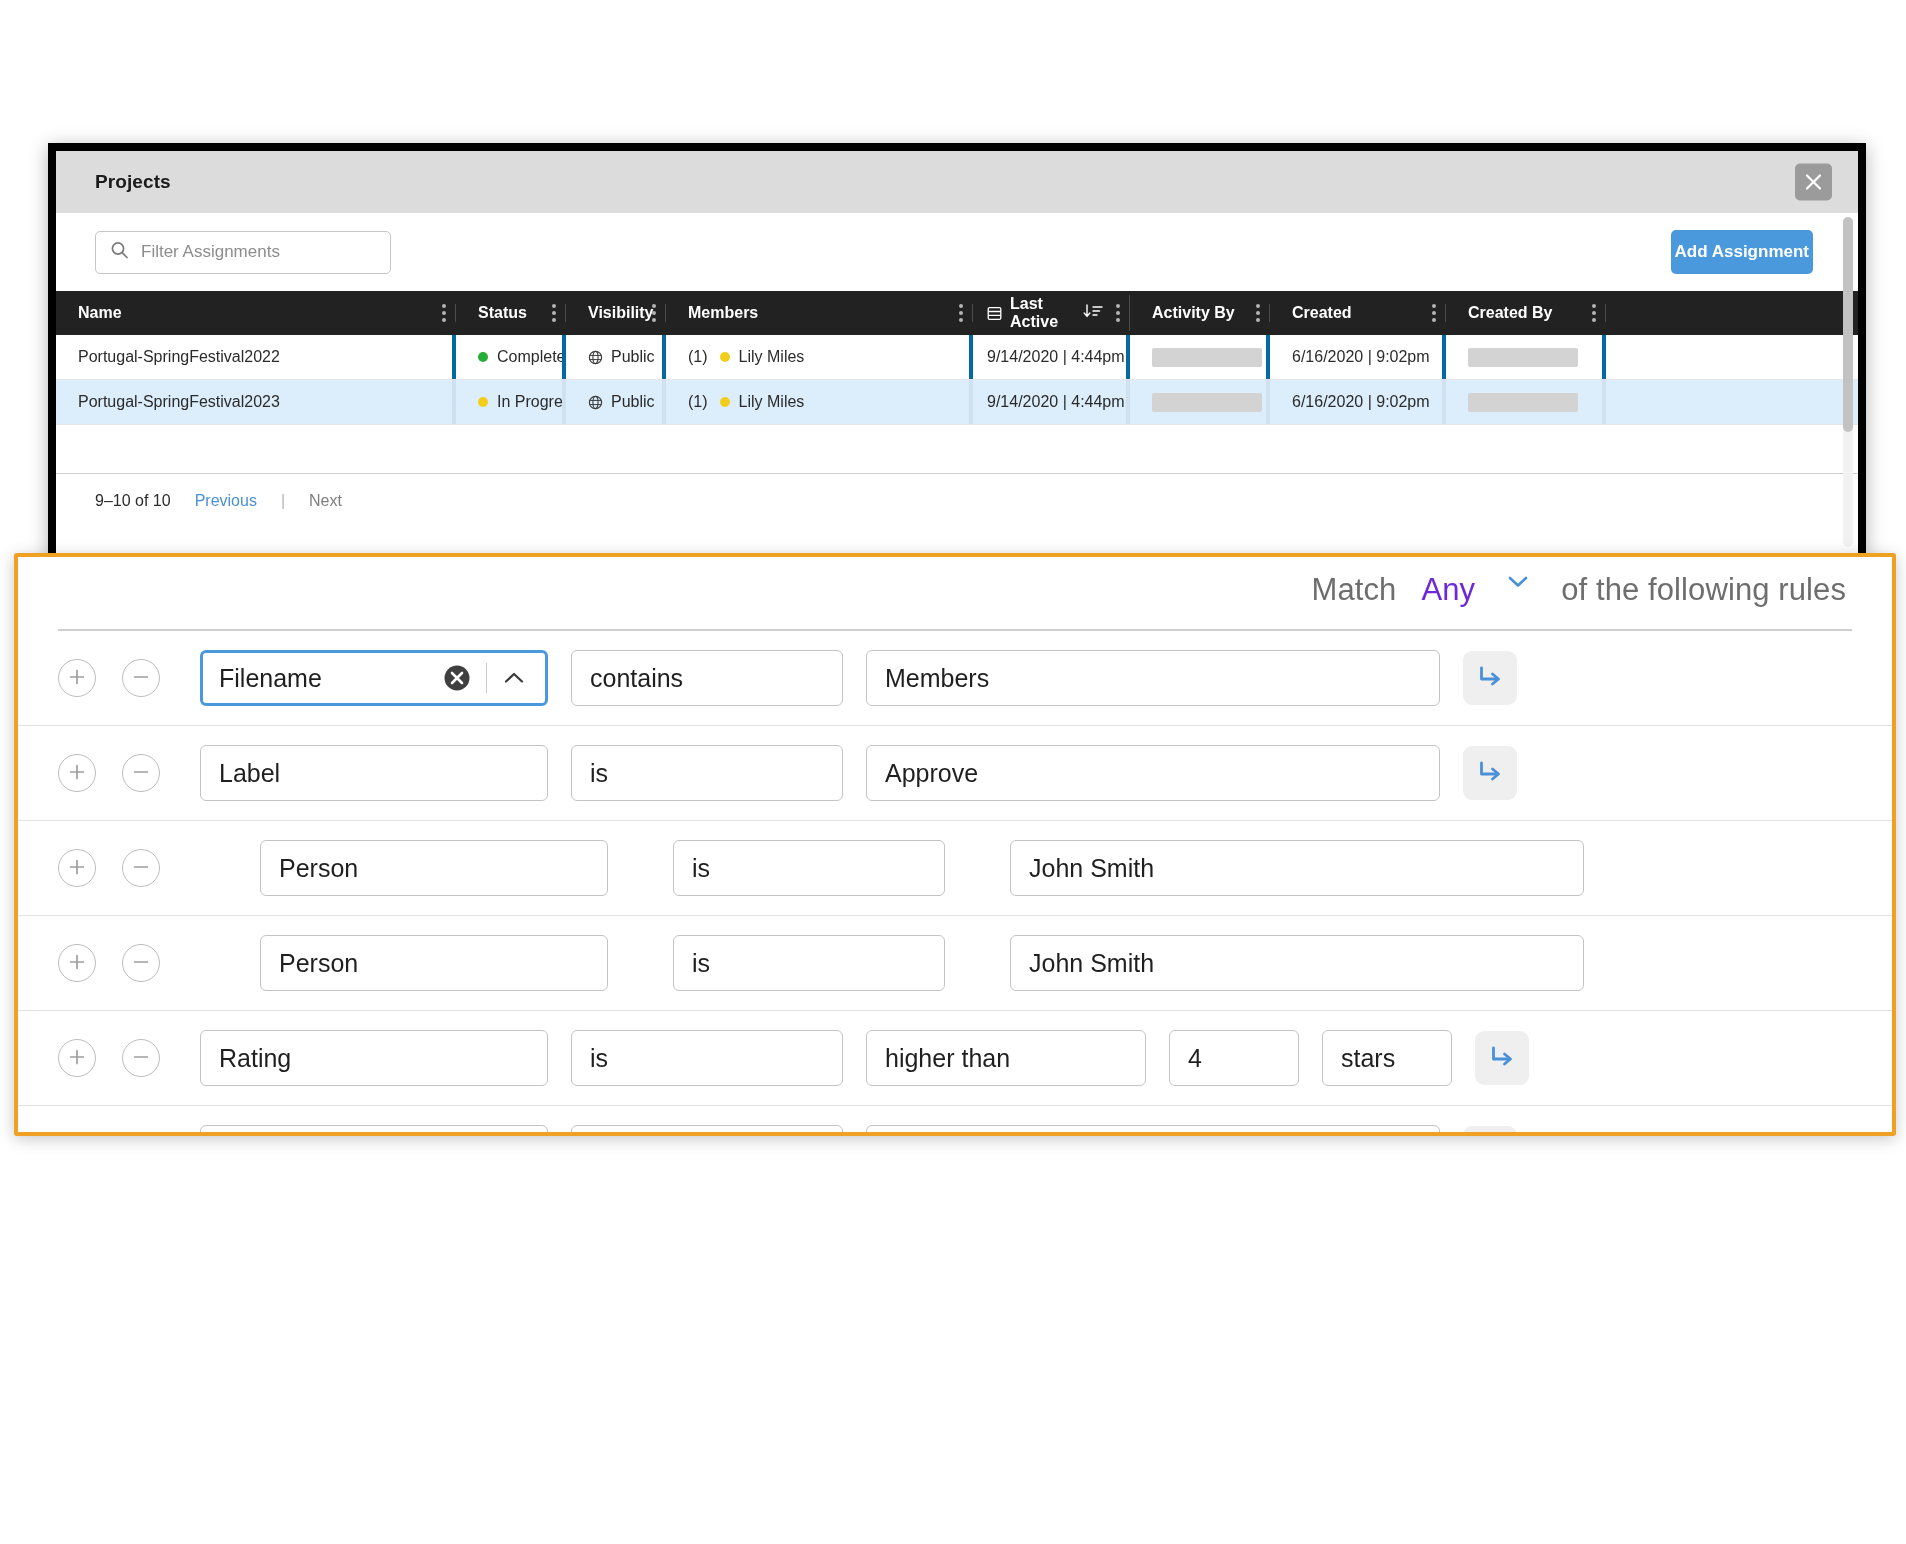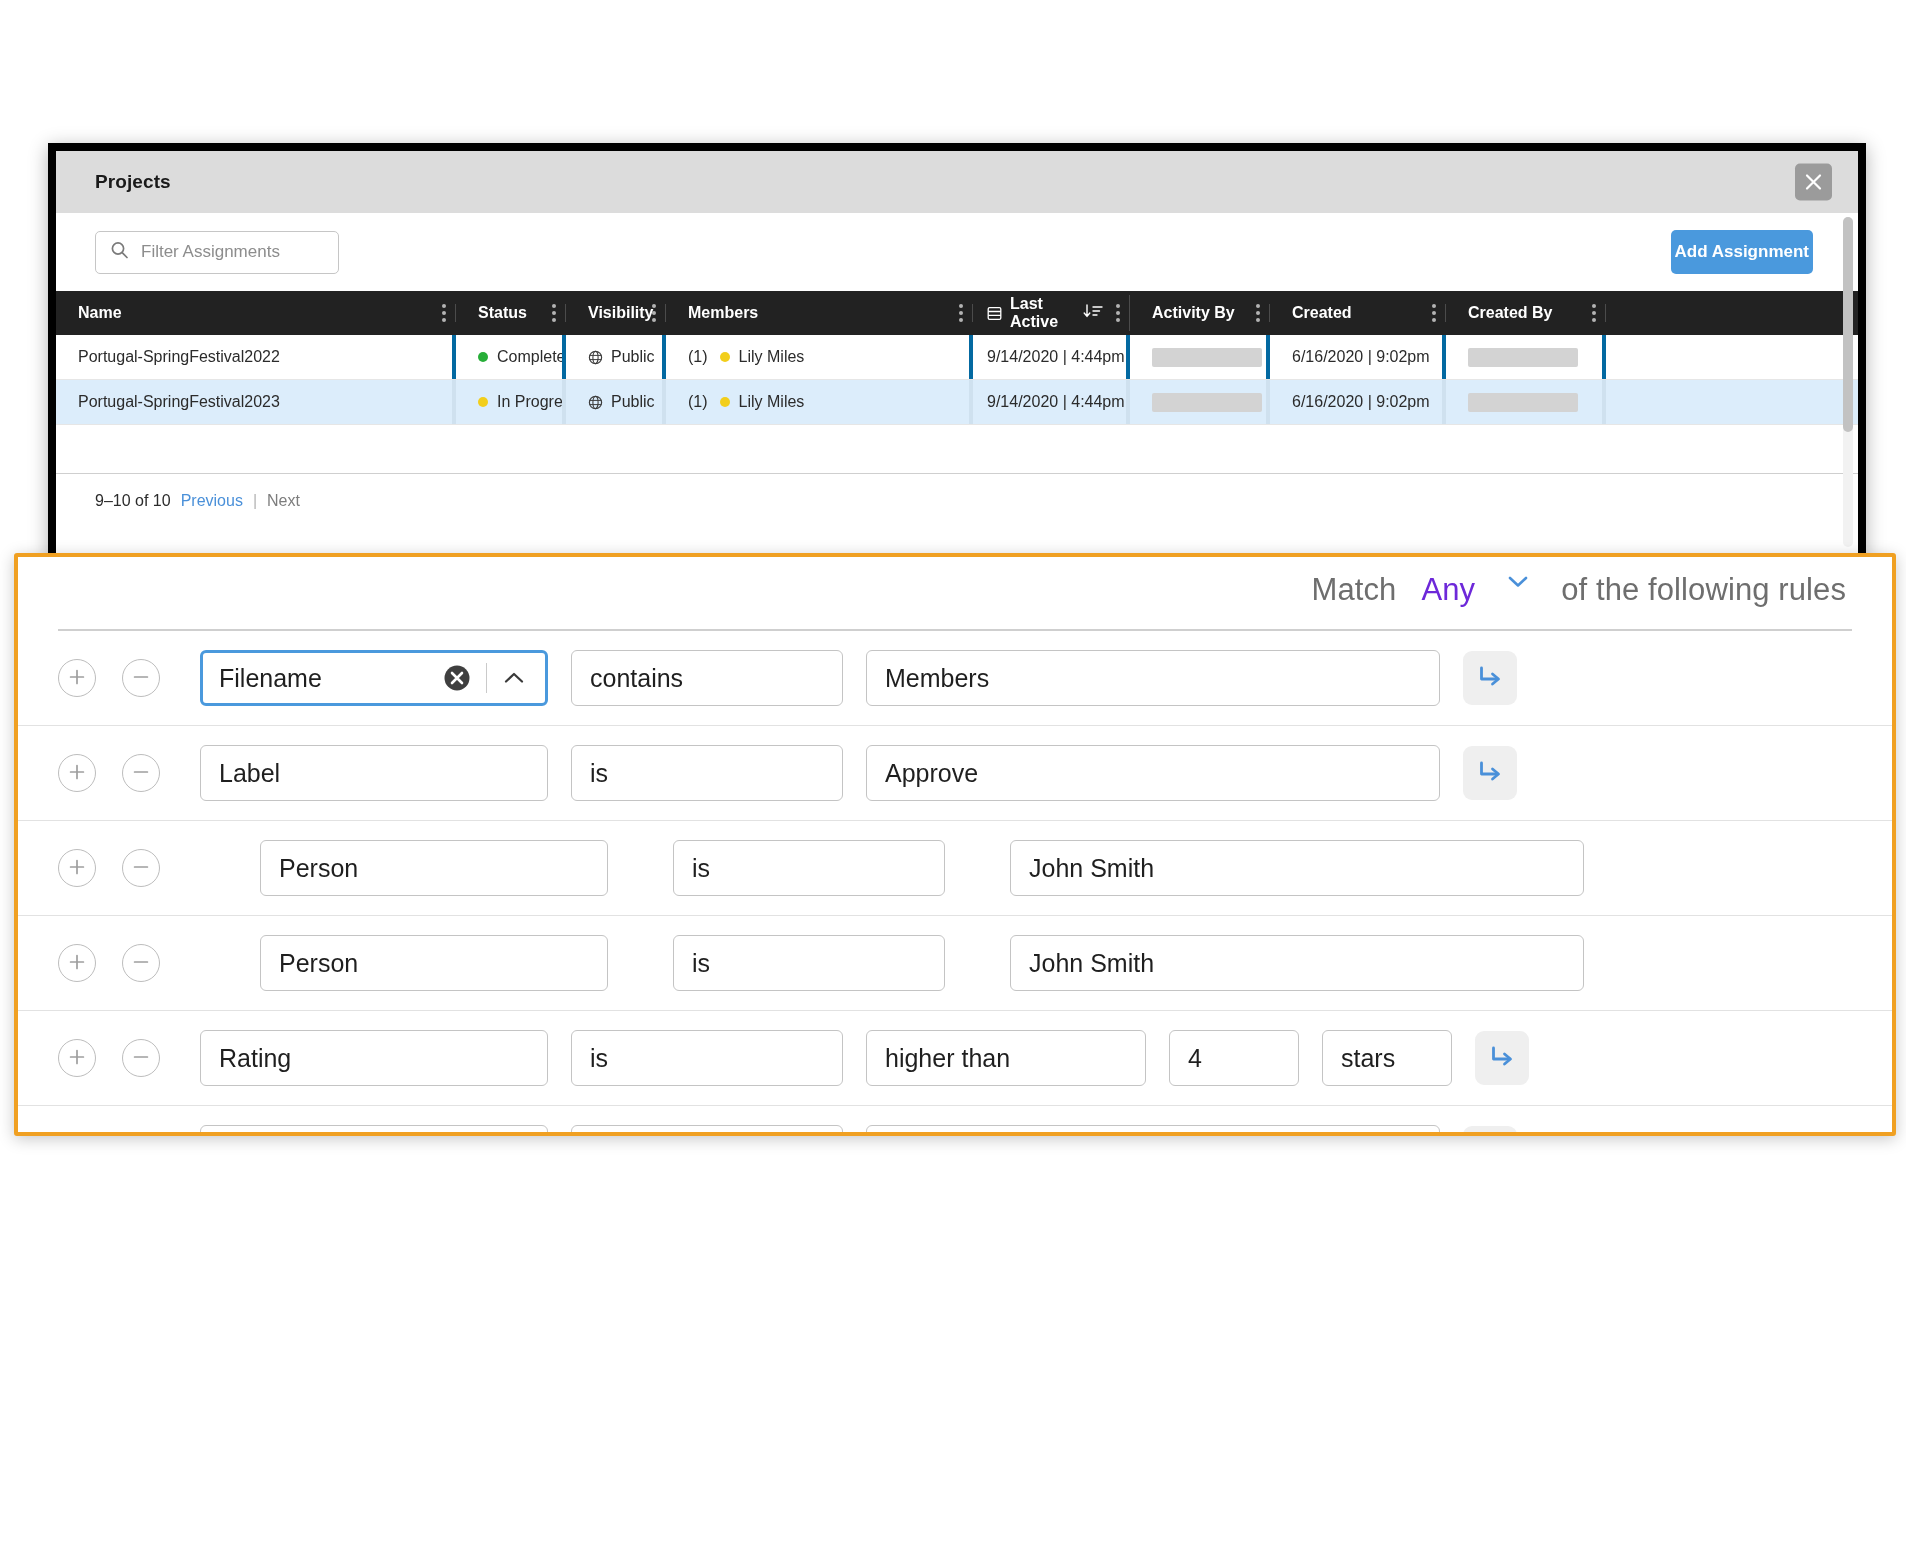--- a/index.html
+++ b/index.html
@@ -47,21 +47,21 @@
   .proj-close svg { display: block; }
 
   .proj-toolbar {
     height: 78px; background: #fff;
     display: flex; align-items: center;
     padding: 0 39px;
     position: relative;
   }
   .filter-box {
     position: relative;
-    width: 244px; height: 43px;
+    width: 296px; height: 43px;
     border: 1px solid #c6c6c6; border-radius: 5px;
     display: flex; align-items: center;
     padding-left: 45px;
     background: #fff;
   }
   .filter-box .srch {
     position: absolute; left: 14px; top: 50%; transform: translateY(-50%);
   }
   .filter-placeholder {
     font-size: 17px; color: #8d8d8d;
@@ -109,21 +109,21 @@
   }
   .dot { width: 10px; height: 10px; border-radius: 50%; margin-right: 9px; flex:0 0 auto; }
   .redact { width: 110px; height: 19px; background: #d3d3d3; border-radius: 2px; }
   .mcount { color: #2b2b2b; margin-right: 12px; }
   .globe { margin-right: 8px; display:flex; }
 
   .tbl-body-pad { height: 48px; background: #fff; }
   .proj-footer {
     border-top: 1px solid #cfcfcf;
     height: 54px; display: flex; align-items: center;
-    padding: 0 39px; gap: 10px;
+    padding: 0 39px; gap: 24px;
     background: #fff;
   }
   .pg-count { font-size: 16px; color: #2b2b2b; }
   .pg-prev { font-size: 16px; color: #4a90d9; cursor: pointer; }
   .pg-sep { font-size: 16px; color: #b5b5b5; }
   .pg-next { font-size: 16px; color: #7d7d7d; cursor: pointer; }
 
   .vscroll {
     position: absolute; right: 5px; top: 66px;
     width: 10px; height: 330px;

